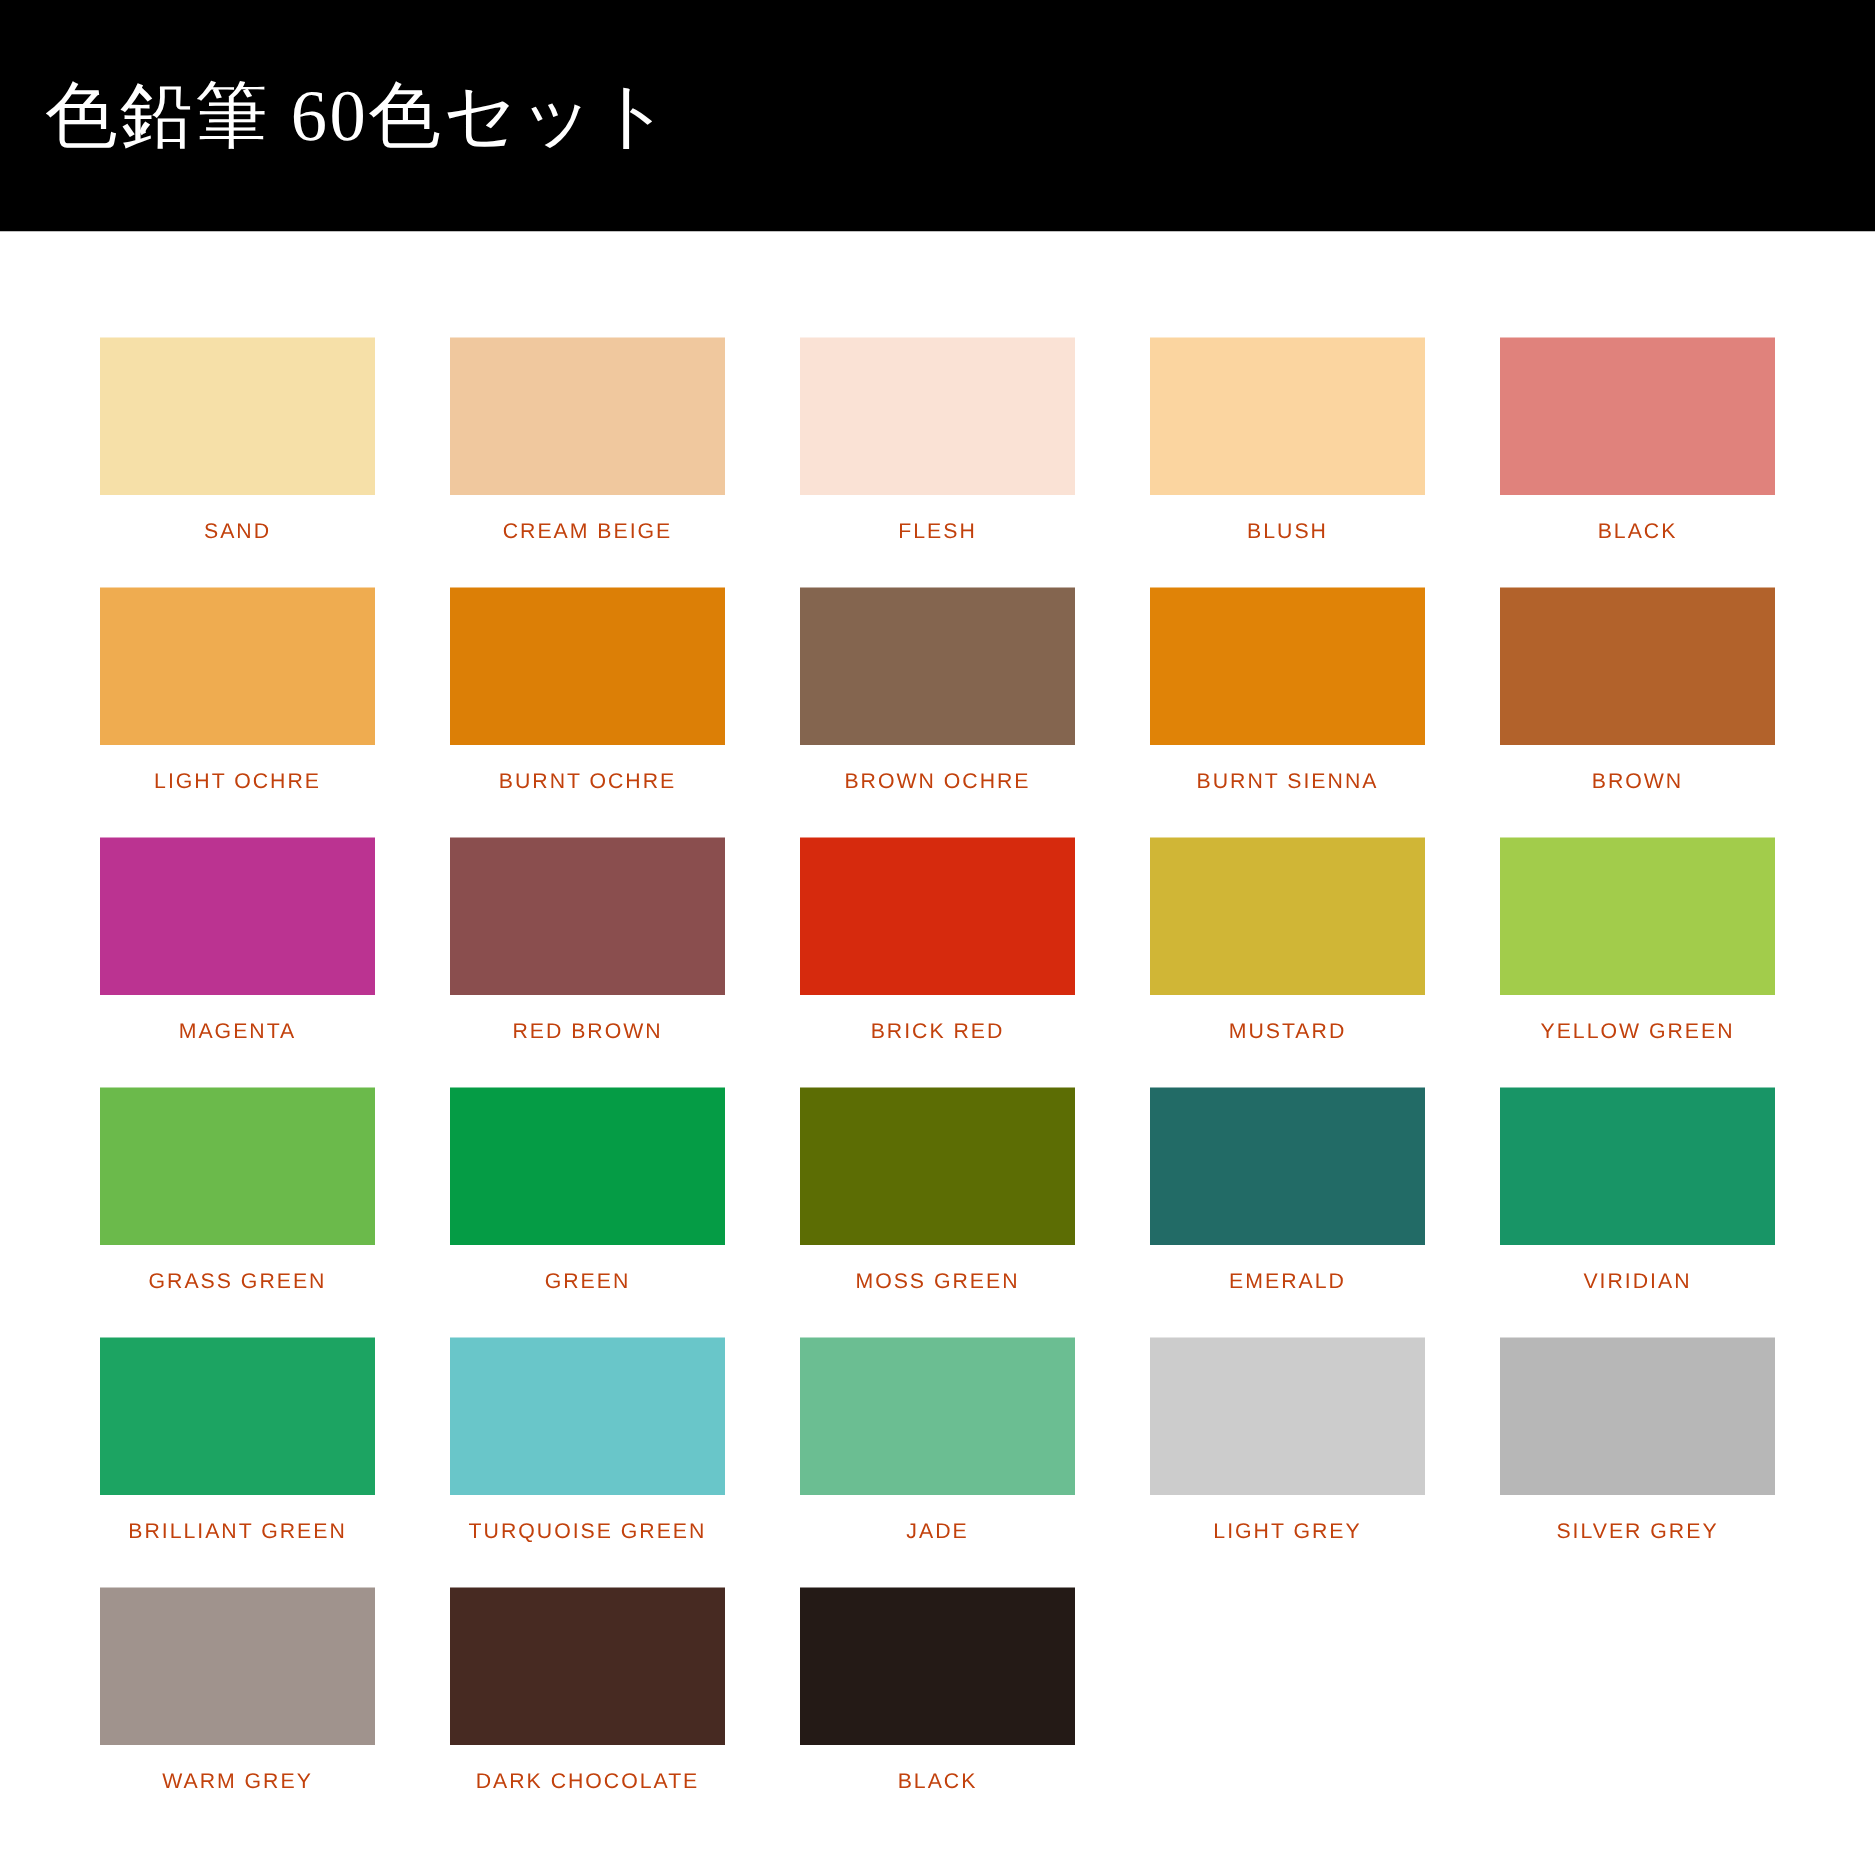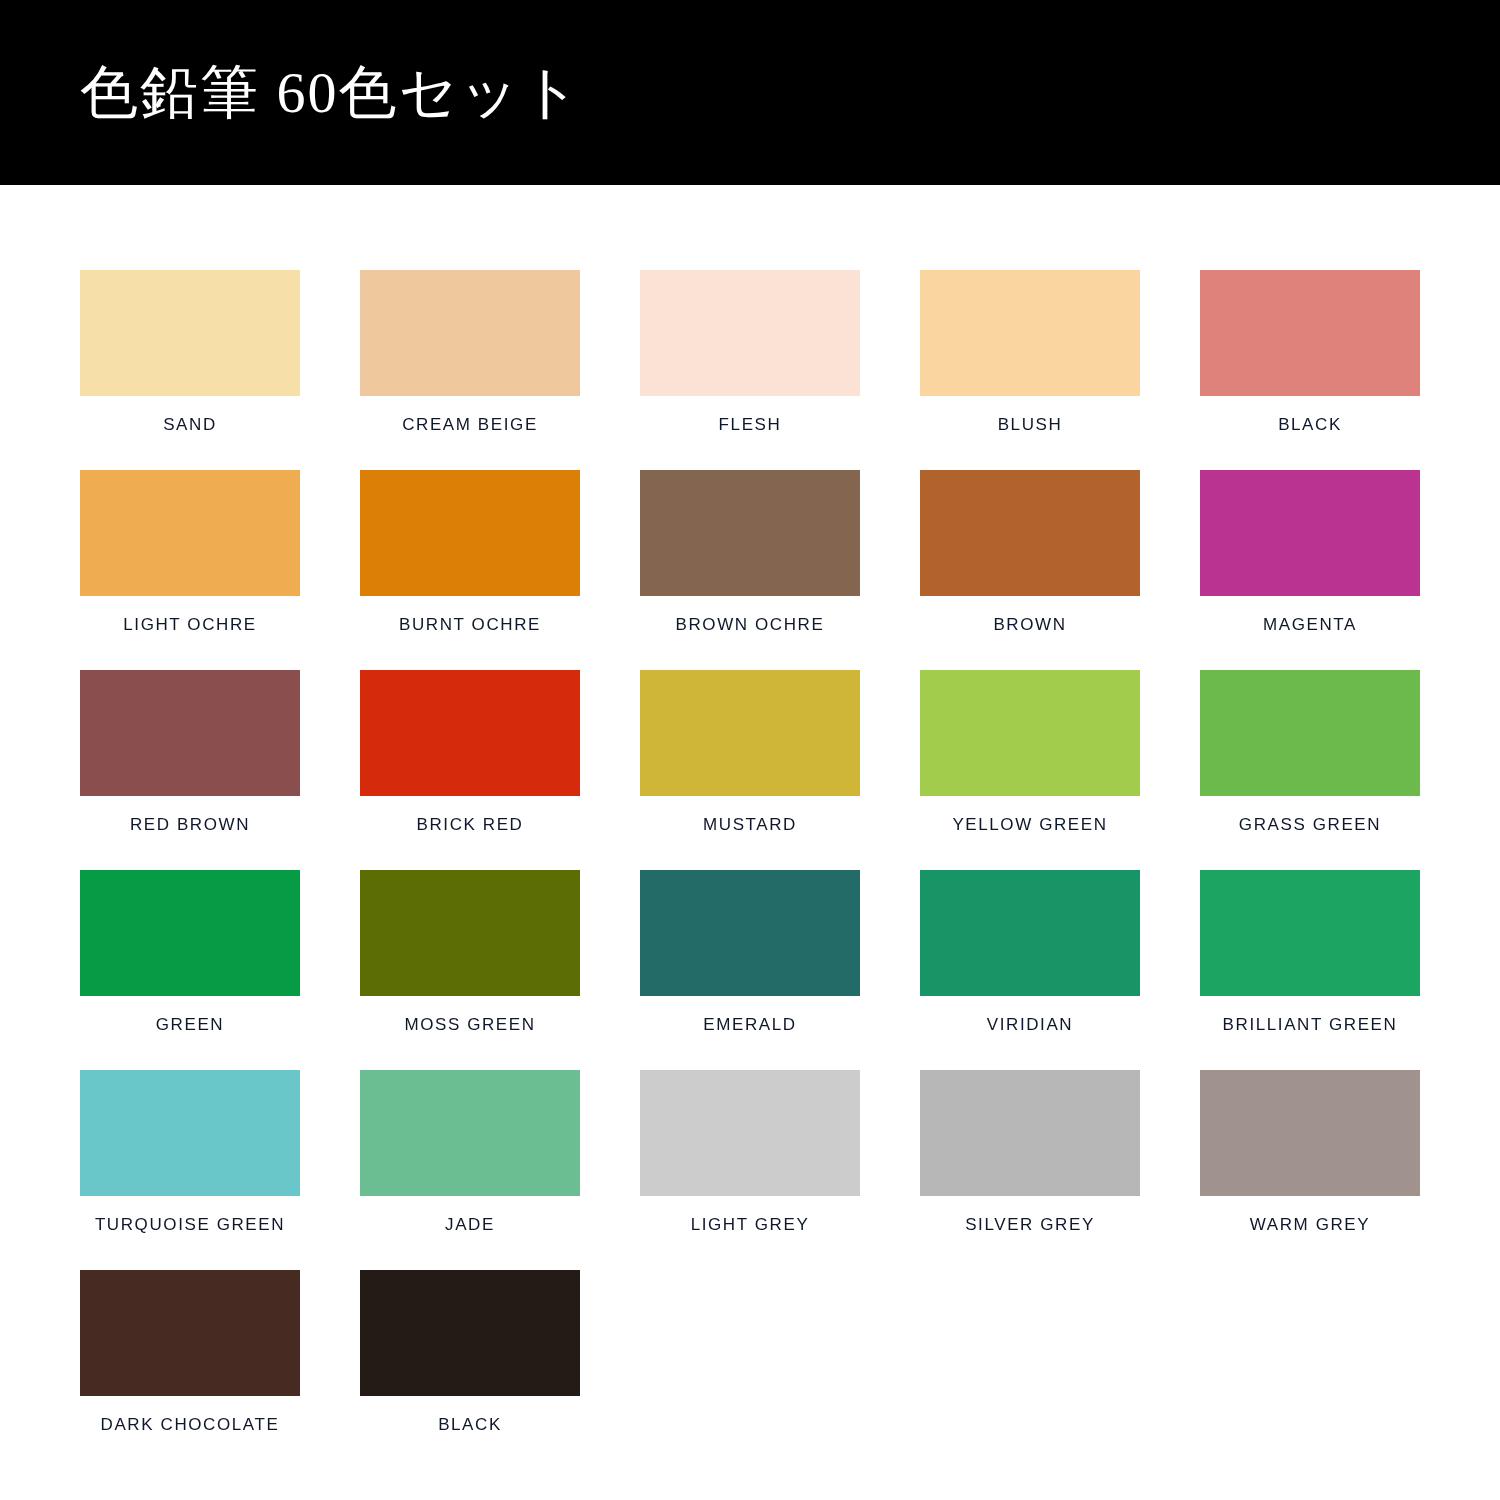--- a/index.html
+++ b/index.html
@@ -23,21 +23,21 @@
   }
 
   
   .header {
     width: 1500px;
     height: 185px;
     background: #000000;
     display: flex;
     align-items: center;
     box-sizing: border-box;
-    padding-left: 80px;
+    padding-left: 36px;
   }
   .header-title {
     color: #ffffff;
     font-family: "Liberation Serif", "DejaVu Serif", serif;
     font-size: 58px;
     font-weight: 400;
     letter-spacing: 2px;
     line-height: 1;
     white-space: nowrap;
   }
@@ -66,21 +66,21 @@
     height: 126px;
     display: block;
   }
 
   .swatch-label {
     margin-top: 20px;
     font-family: "Liberation Sans", sans-serif;
     font-size: 17px;
     font-weight: 400;
     letter-spacing: 1.6px;
-    color: #0f172a;
+    color: #c2410c;
     line-height: 1.1;
     white-space: nowrap;
   }
 </style>
 </head>
 <body>
 
 <div class="page">
 
   <div class="header">
@@ -114,20 +114,24 @@
       </div>
       <div class="swatch-cell">
         <div class="swatch-chip" style="background-color: rgb(220, 127, 6);"></div>
         <div class="swatch-label">BURNT OCHRE</div>
       </div>
       <div class="swatch-cell">
         <div class="swatch-chip" style="background-color: rgb(132, 101, 79);"></div>
         <div class="swatch-label">BROWN OCHRE</div>
       </div>
       <div class="swatch-cell">
+        <div class="swatch-chip" style="background-color: rgb(224, 131, 7);"></div>
+        <div class="swatch-label">BURNT SIENNA</div>
+      </div>
+      <div class="swatch-cell">
         <div class="swatch-chip" style="background-color: rgb(178, 98, 43);"></div>
         <div class="swatch-label">BROWN</div>
       </div>
       <div class="swatch-cell">
         <div class="swatch-chip" style="background-color: rgb(187, 51, 145);"></div>
         <div class="swatch-label">MAGENTA</div>
       </div>
       <div class="swatch-cell">
         <div class="swatch-chip" style="background-color: rgb(138, 78, 78);"></div>
         <div class="swatch-label">RED BROWN</div>

